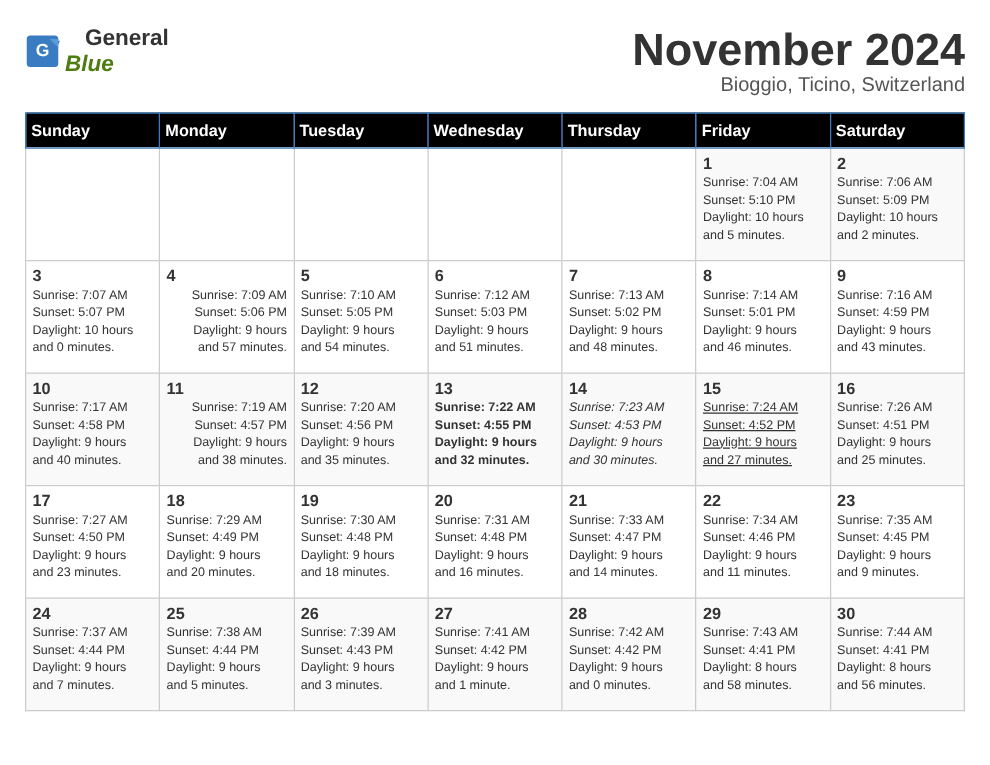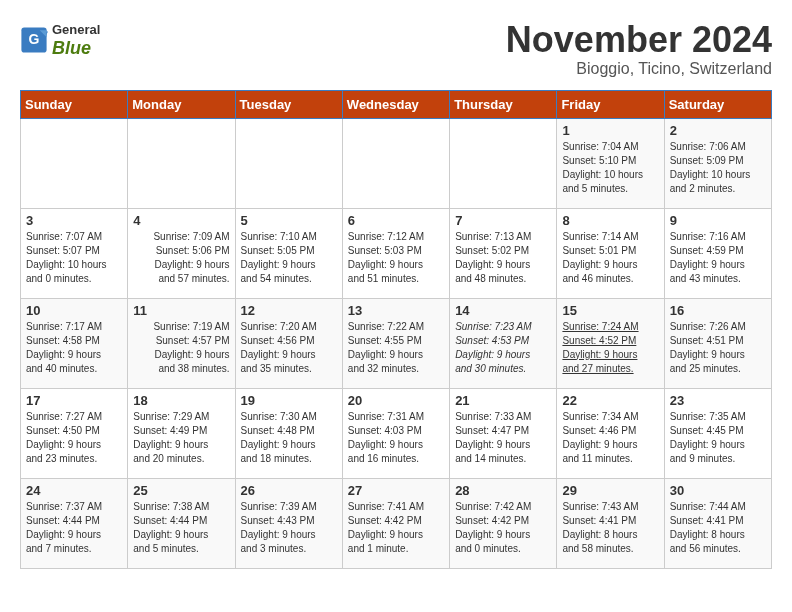--- a/index.html
+++ b/index.html
@@ -15,23 +15,24 @@
       justify-content: space-between;
       align-items: flex-start;
       margin-bottom: 12px;
     }
     .logo {
       display: flex;
       align-items: center;
       gap: 4px;
     }
     .logo-text-general {
-      font-size: 13px;
+      font-size: 18px;
       font-weight: bold;
       color: #333;
+      margin-left: 16px;
     }
     .logo-text-blue {
       font-size: 18px;
       font-weight: bold;
       color: #4d7c0f;
       font-style: italic;
     }
     .logo-icon {
       width: 28px;
       height: 28px;
@@ -48,21 +49,21 @@
     .location-title {
       font-size: 16px;
       color: #555;
     }
     table {
       width: 100%;
       border-collapse: collapse;
       table-layout: fixed;
     }
     thead th {
-      background-color: #c2410c;
+      background-color: #000000;
       color: white;
       font-size: 13px;
       font-weight: bold;
       padding: 6px 4px;
       text-align: left;
       border: 1px solid #3a7cc1;
     }
     tbody td {
       border: 1px solid #ccc;
       vertical-align: top;
@@ -214,21 +215,21 @@
         </td>
         <td>
           <span class="day-number">12</span>
           <div class="day-info" style="white-space: pre-line;">Sunrise: 7:20 AM
 Sunset: 4:56 PM
 Daylight: 9 hours
 and 35 minutes.</div>
         </td>
         <td>
           <span class="day-number">13</span>
-          <div class="day-info" style="white-space: pre-line;">Sunrise: 7:22 AM
+          <div class="day-info" style="white-space: pre-line; font-weight: bold;">Sunrise: 7:22 AM
 Sunset: 4:55 PM
 Daylight: 9 hours
 and 32 minutes.</div>
         </td>
         <td>
           <span class="day-number">14</span>
           <div class="day-info" style="white-space: pre-line; font-style: italic;">Sunrise: 7:23 AM
 Sunset: 4:53 PM
 Daylight: 9 hours
 and 30 minutes.</div>
@@ -266,21 +267,21 @@
         <td>
           <span class="day-number">19</span>
           <div class="day-info" style="white-space: pre-line;">Sunrise: 7:30 AM
 Sunset: 4:48 PM
 Daylight: 9 hours
 and 18 minutes.</div>
         </td>
         <td>
           <span class="day-number">20</span>
           <div class="day-info" style="white-space: pre-line;">Sunrise: 7:31 AM
-Sunset: 4:03 PM
+Sunset: 4:48 PM
 Daylight: 9 hours
 and 16 minutes.</div>
         </td>
         <td>
           <span class="day-number">21</span>
           <div class="day-info" style="white-space: pre-line;">Sunrise: 7:33 AM
 Sunset: 4:47 PM
 Daylight: 9 hours
 and 14 minutes.</div>
         </td>

